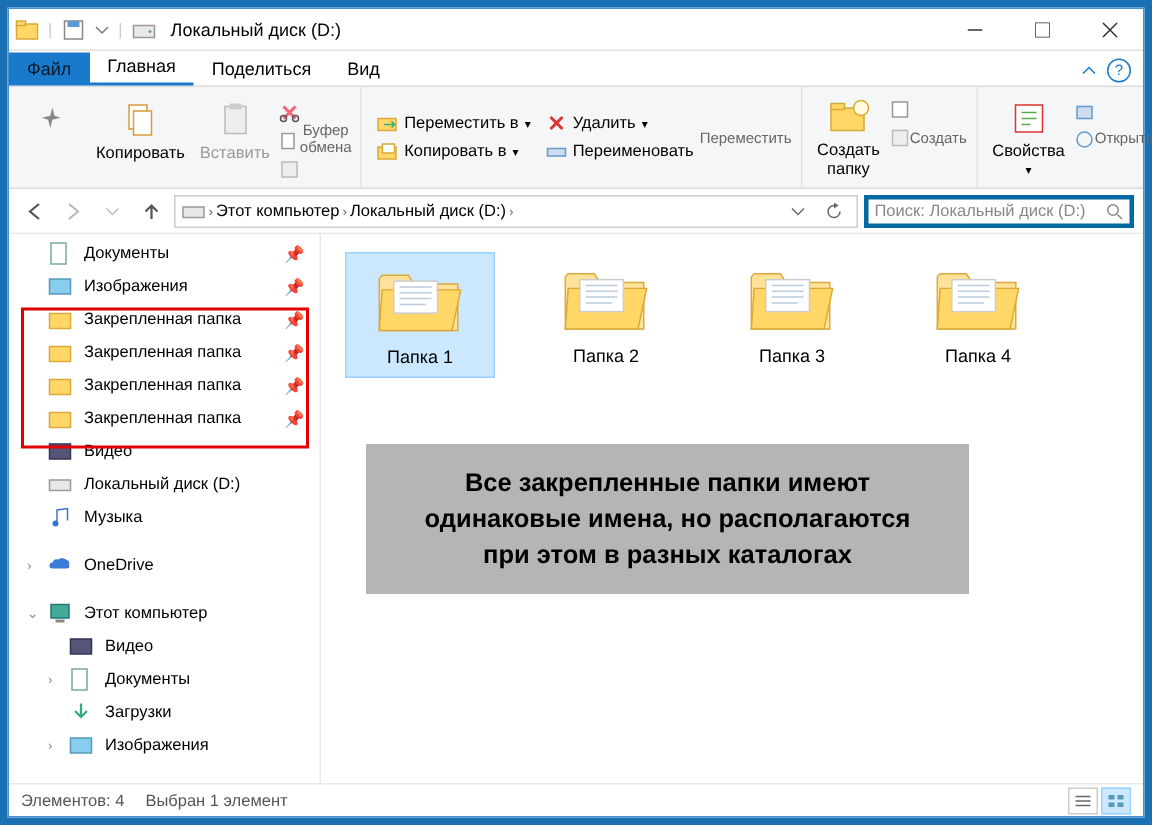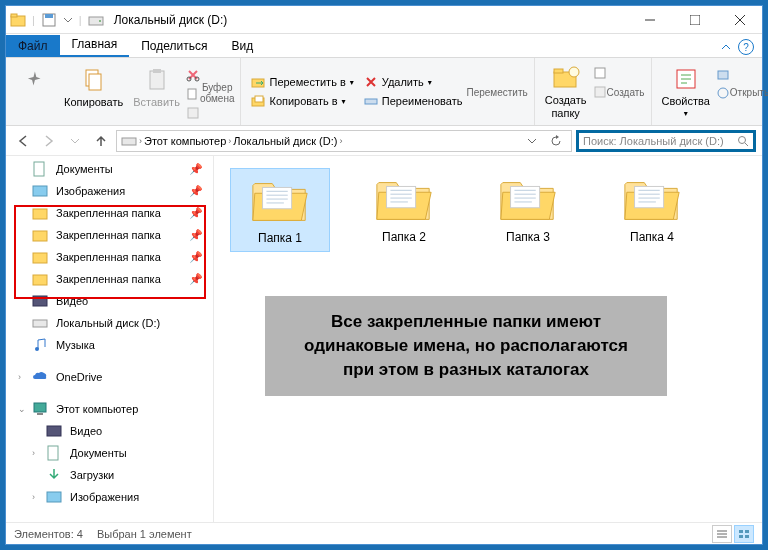--- a/index.html
+++ b/index.html
@@ -44,21 +44,21 @@
 .tree-item .exp { position:absolute; left: 12px; font-size: 9px; color: #888; }
 .tree-item.l2 .exp { left: 26px; }
 .ico-sm { width: 16px; height: 16px; }
 .highlight-box { position: absolute; border: 2px solid #e20000; left: 8px; width: 192px; top: 49px; height: 94px; pointer-events:none; }
 .content { flex: 1; position: relative; background: #fff; }
 .folders-row { display: flex; gap: 24px; padding: 12px 16px; }
 .folder-item { display: flex; flex-direction: column; align-items: center; gap: 4px; width: 100px; padding: 6px 2px; }
 .folder-item.selected { background: #cce8ff; border: 1px solid #99d1ff; }
 .folder-ico { width: 62px; height: 52px; }
 .folder-item .lbl { font-size: 12px; text-align: center; }
-.overlay { position: absolute; left: 51px; top: 140px; width: 402px; background: #b5b5b5; color: #000; padding: 14px 36px; text-align: center; font-size: 17px; font-weight: bold; line-height: 1.4; }
+.overlay { position: absolute; left: 30px; top: 140px; width: 402px; background: #b5b5b5; color: #000; padding: 14px 36px; text-align: center; font-size: 17px; font-weight: bold; line-height: 1.4; }
 .status { height: 22px; border-top: 1px solid #e9e9e9; background: #fff; display: flex; align-items: center; padding: 0 8px; gap: 14px; color: #555; }
 .status .right { margin-left: auto; display: flex; gap: 2px; }
 .view-btn { width: 20px; height: 18px; border: 1px solid #ccc; display:flex; align-items:center; justify-content:center; }
 .view-btn.active { background: #cce8ff; border-color:#99d1ff; }
 </style>
 </head>
 <body>
 
 <div class="window">
 

